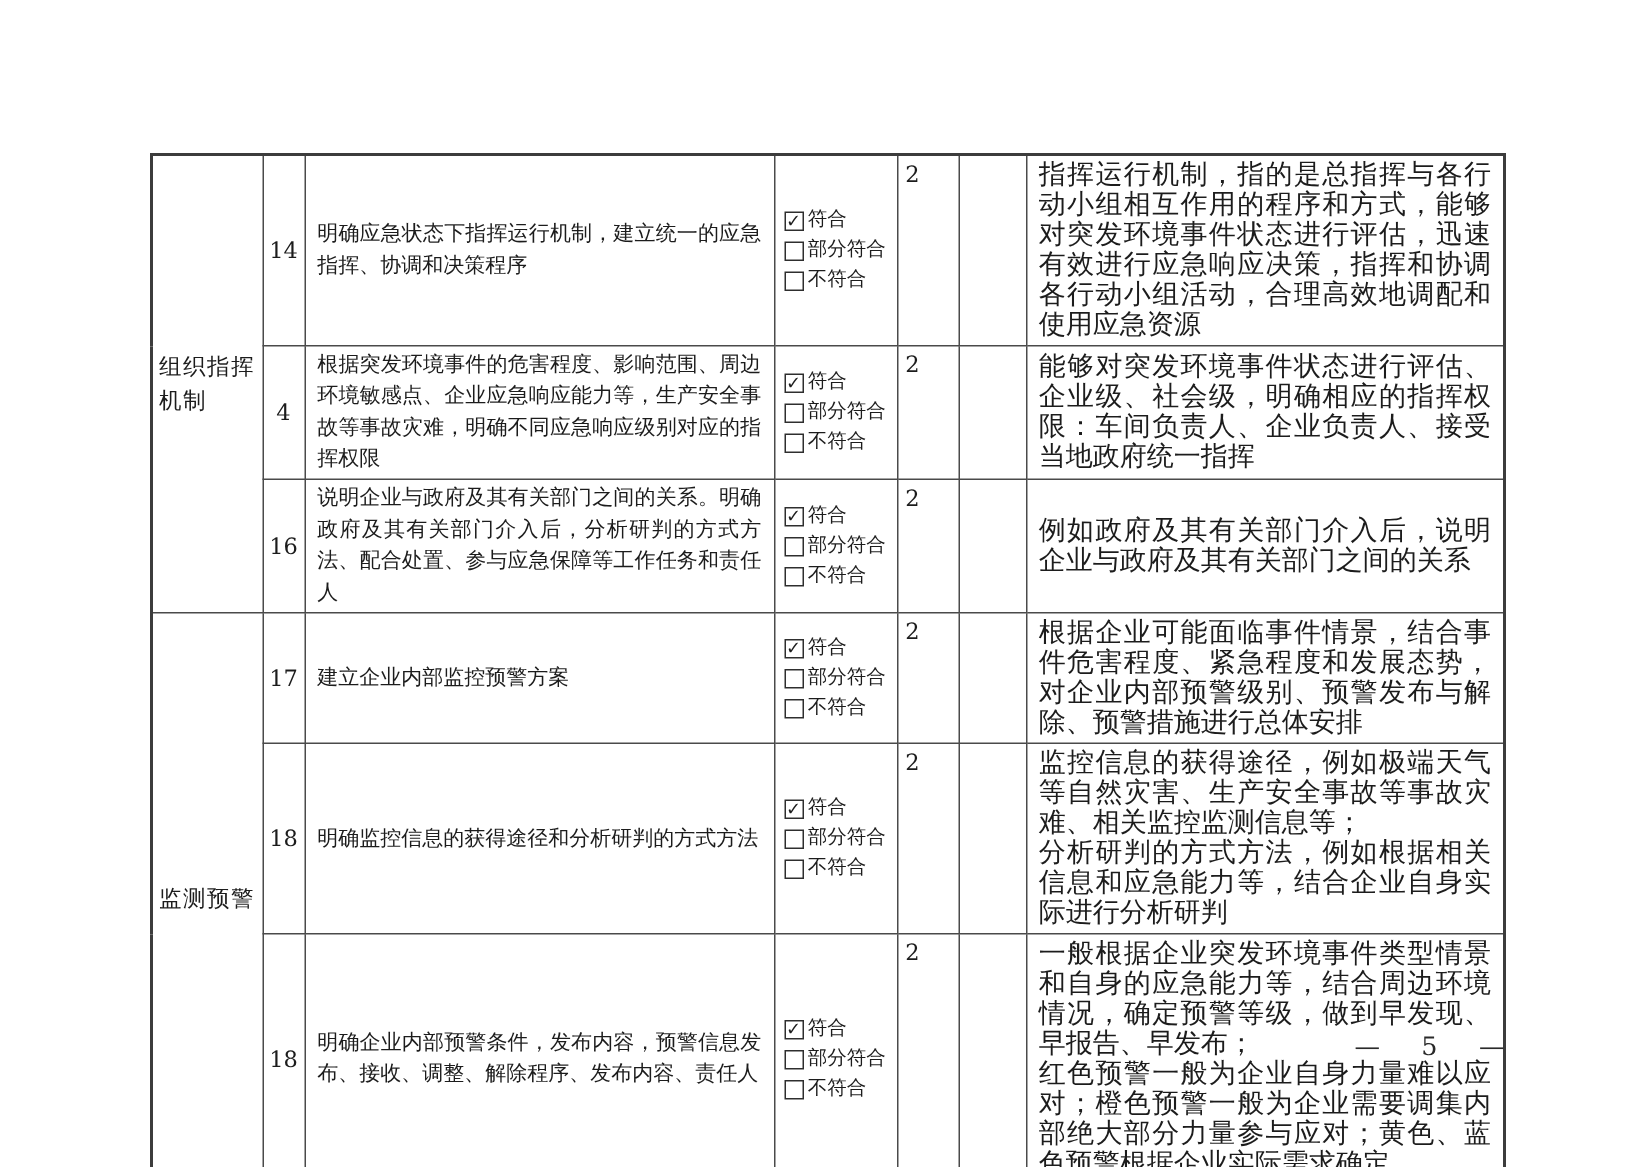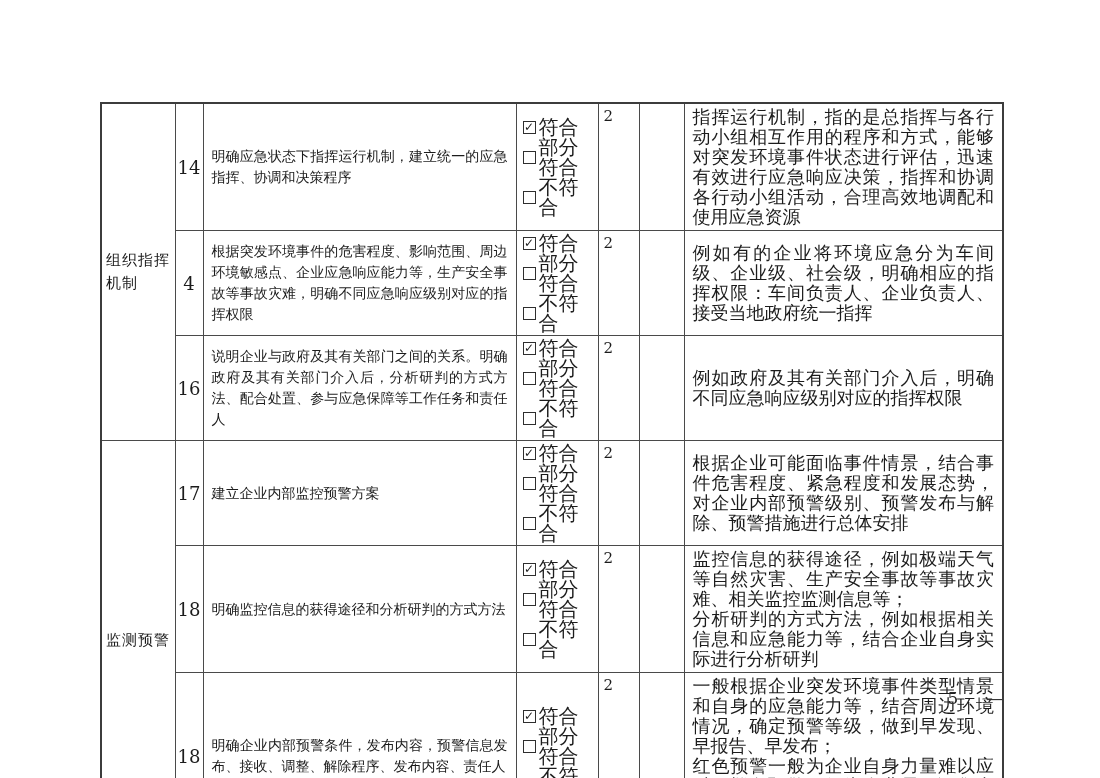--- a/index.html
+++ b/index.html
@@ -19,29 +19,29 @@
     border:1px solid #4a4a4a;
     overflow:hidden;
   }
   td.cat{
     text-align:left;vertical-align:middle;
     font-size:15px;line-height:23px;padding:2px 4px;
     letter-spacing:1px;
   }
   td.num{
     text-align:center;vertical-align:middle;
-    font-size:18px;padding:0;
+    font-size:15px;padding:0;
   }
   td.crit{
     vertical-align:middle;padding:2px 8px;
     font-size:14px;line-height:21px;text-align:justify;
   }
   td.opts{
     vertical-align:middle;padding:2px 4px 2px 6px;
-    font-size:20px;
+    font-size:13px;
   }
   td.score{
     vertical-align:top;text-align:left;
     font-size:15px;padding:3px 0 0 5px;
   }
   td.ded{vertical-align:top;}
   td.note{
     vertical-align:middle;padding:3px 8px;
     font-size:18px;line-height:20px;
     white-space:pre-line;text-align:justify;
@@ -117,21 +117,21 @@
             <span class="cbx" data-checked="false"></span>
             <span>部分符合</span>
           </div>
           <div class="opt">
             <span class="cbx" data-checked="false"></span>
             <span>不符合</span>
           </div>
         </td>
         <td class="score">2</td>
         <td class="ded"></td>
-        <td class="note">例如有的企业将环境应急分为车间级、企业级、社会级，明确相应的指挥权限：车间负责人、企业负责人、接受当地政府统一指挥</td>
+        <td class="note">能够对突发环境事件状态进行评估、企业级、社会级，明确相应的指挥权限：车间负责人、企业负责人、接受当地政府统一指挥</td>
       </tr>
 
       <tr style="height:70px">
         <td class="num">16</td>
         <td class="crit">说明企业与政府及其有关部门之间的关系。明确政府及其有关部门介入后，分析研判的方式方法、配合处置、参与应急保障等工作任务和责任人</td>
         <td class="opts">
           <div class="opt">
             <span class="cbx" data-checked="true"></span>
             <span>符合</span>
           </div>
@@ -139,21 +139,21 @@
             <span class="cbx" data-checked="false"></span>
             <span>部分符合</span>
           </div>
           <div class="opt">
             <span class="cbx" data-checked="false"></span>
             <span>不符合</span>
           </div>
         </td>
         <td class="score">2</td>
         <td class="ded"></td>
-        <td class="note">例如政府及其有关部门介入后，明确不同应急响应级别对应的指挥权限</td>
+        <td class="note">例如政府及其有关部门介入后，说明企业与政府及其有关部门之间的关系</td>
       </tr>
 
       <tr style="height:77px">
         <td class="cat" rowspan="3">监测预警</td>
         <td class="num">17</td>
         <td class="crit">建立企业内部监控预警方案</td>
         <td class="opts">
           <div class="opt">
             <span class="cbx" data-checked="true"></span>
             <span>符合</span>

